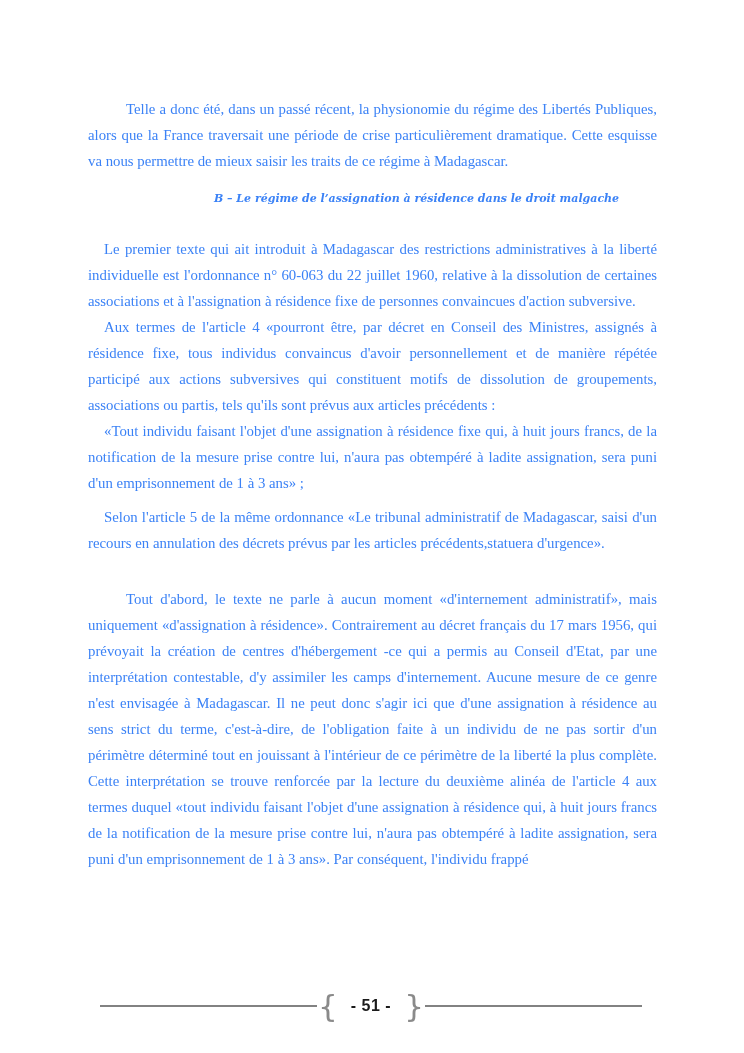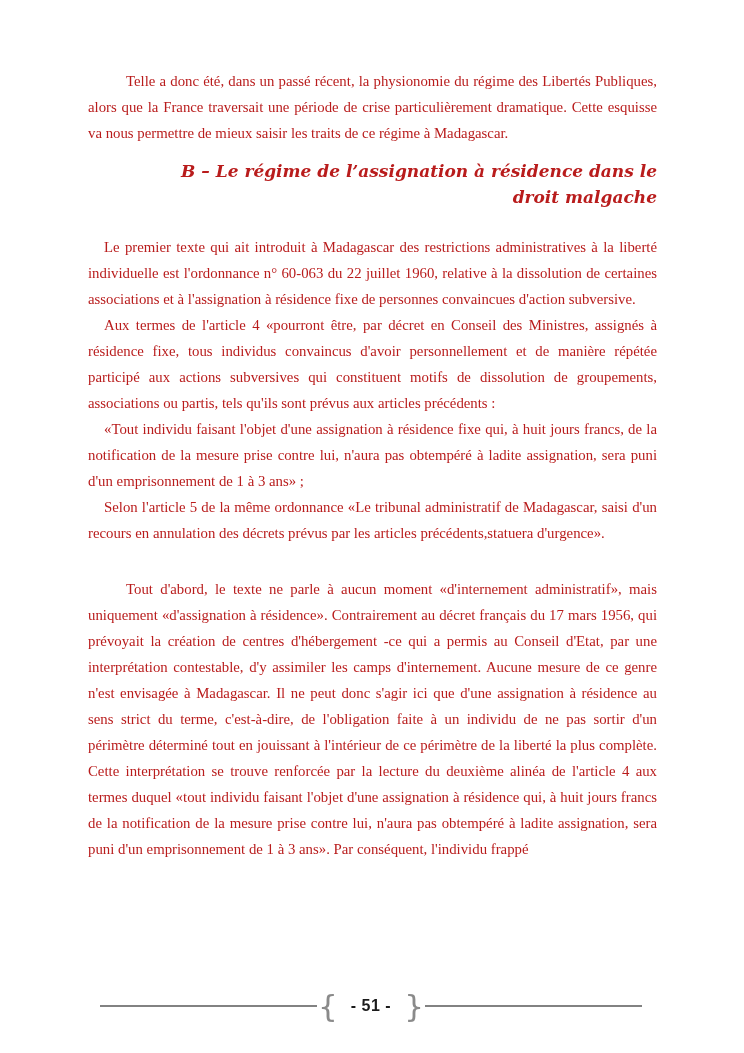--- a/index.html
+++ b/index.html
@@ -7,42 +7,42 @@
     width: 744px;
     height: 1053px;
     background: #ffffff;
     position: relative;
     overflow: hidden;
     font-family: "Liberation Serif", serif;
   }
   .page-content {
     position: absolute;
     left: 88px;
-    top: 68px;
+    top: 96px;
     width: 569px;
-    color: #b91c1c;
+    color: #3b82f6;
     font-size: 14.8px;
     line-height: 26px;
     text-align: justify;
   }
   .para { margin: 0; }
   .indent-lg { text-indent: 38px; }
   .indent-sm { text-indent: 16px; }
   .mt24 { margin-top: 24px; }
   .mt10 { }
-  .mt8  { }
+  .mt8  { margin-top: 8px; }
   .mt14 { margin-top: 30px; }
   .section-heading {
     font-family: "DejaVu Serif", serif;
     font-weight: bold;
     font-style: italic;
-    font-size: 17px;
+    font-size: 11px;
     line-height: 26px;
     margin: 12px 0 0 0;
-    text-align: right;
+    text-align: center;
     padding-left: 88px;
   }
   .page-footer {
     position: absolute;
     left: 100px;
     top: 986px;
     width: 542px;
     height: 40px;
     display: flex;
     align-items: center;

